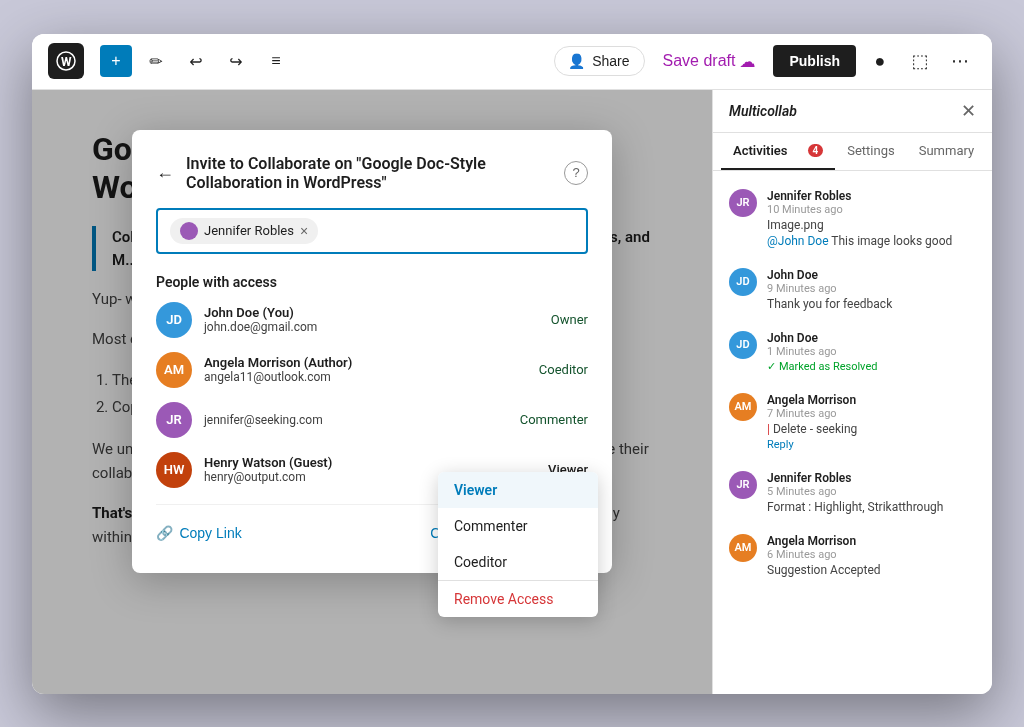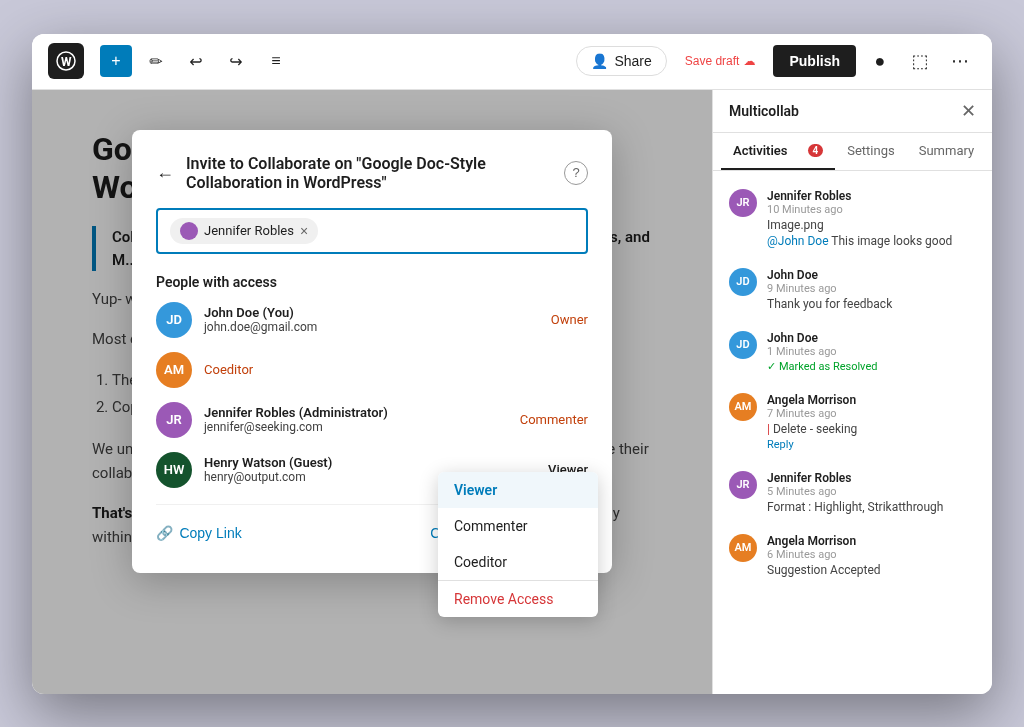--- a/index.html
+++ b/index.html
@@ -89,22 +89,22 @@
       border: 1px solid #ddd;
       border-radius: 20px;
       cursor: pointer;
       font-size: 14px;
       color: #1e1e1e;
     }
 
     .save-draft-btn {
       background: none;
       border: none;
-      color: #ef4444;
-      font-size: 12px;
+      color: #a21caf;
+      font-size: 16px;
       cursor: pointer;
       padding: 6px 10px;
       display: flex;
       gap: 4px;
     }
 
     .publish-btn {
       background: #1e1e1e;
       color: #fff;
       border: none;
@@ -194,20 +194,21 @@
       border-bottom: 1px solid #e0e0e0;
       display: flex;
       align-items: center;
       justify-content: space-between;
     }
 
     .sidebar-title {
       font-weight: 600;
       font-size: 14px;
       color: #1e1e1e;
+      font-style: italic;
     }
 
     .close-btn {
       background: none;
       border: none;
       cursor: pointer;
       color: #666;
       font-size: 18px;
       line-height: 1;
     }
@@ -408,21 +409,21 @@
       font-weight: 600;
       color: #fff;
     }
 
     .person-info { flex: 1; }
     .person-name { font-size: 13px; font-weight: 600; color: #1e1e1e; }
     .person-email { font-size: 12px; color: #404040; }
 
     .person-role {
       font-size: 13px;
-      color: #c2410c;
+      color: #14532d;
       cursor: pointer;
     }
     .person-role.active { color: #1e1e1e; font-weight: 500; }
 
     .dialog-footer {
       display: flex;
       align-items: center;
       margin-top: 16px;
       padding-top: 12px;
       border-top: 1px solid #f0f0f0;
@@ -571,34 +572,37 @@
             <div class="person-avatar" style="background:#3498db;">JD</div>
             <div class="person-info">
               <div class="person-name">John Doe (You)</div>
               <div class="person-email">john.doe@gmail.com</div>
             </div>
             <span class="person-role">Owner</span>
           </div>
 
           <div class="person-row">
             <div class="person-avatar" style="background:#e67e22;">AM</div>
+            <div class="person-info">
+              <div class="person-name">Angela Morrison (Author)</div>
+              <div class="person-email">angela11@outlook.com</div>
+            </div>
             <span class="person-role">Coeditor</span>
           </div>
 
           <div class="person-row">
             <div class="person-avatar" style="background:#9b59b6;">JR</div>
             <div class="person-info">
-              <div class="person-name">Jennifer Robles (Administrator)</div>
               <div class="person-email">jennifer@seeking.com</div>
             </div>
             <span class="person-role">Commenter</span>
           </div>
 
           <div class="person-row" style="position:relative;">
-            <div class="person-avatar" style="background:#14532d;">HW</div>
+            <div class="person-avatar" style="background:#c2410c;">HW</div>
             <div class="person-info">
               <div class="person-name">Henry Watson (Guest)</div>
               <div class="person-email">henry@output.com</div>
             </div>
             <span class="person-role active">Viewer</span>
 
             <div class="dropdown-menu">
               <div class="dropdown-item active">Viewer</div>
               <div class="dropdown-item">Commenter</div>
               <div class="dropdown-item">Coeditor</div>

